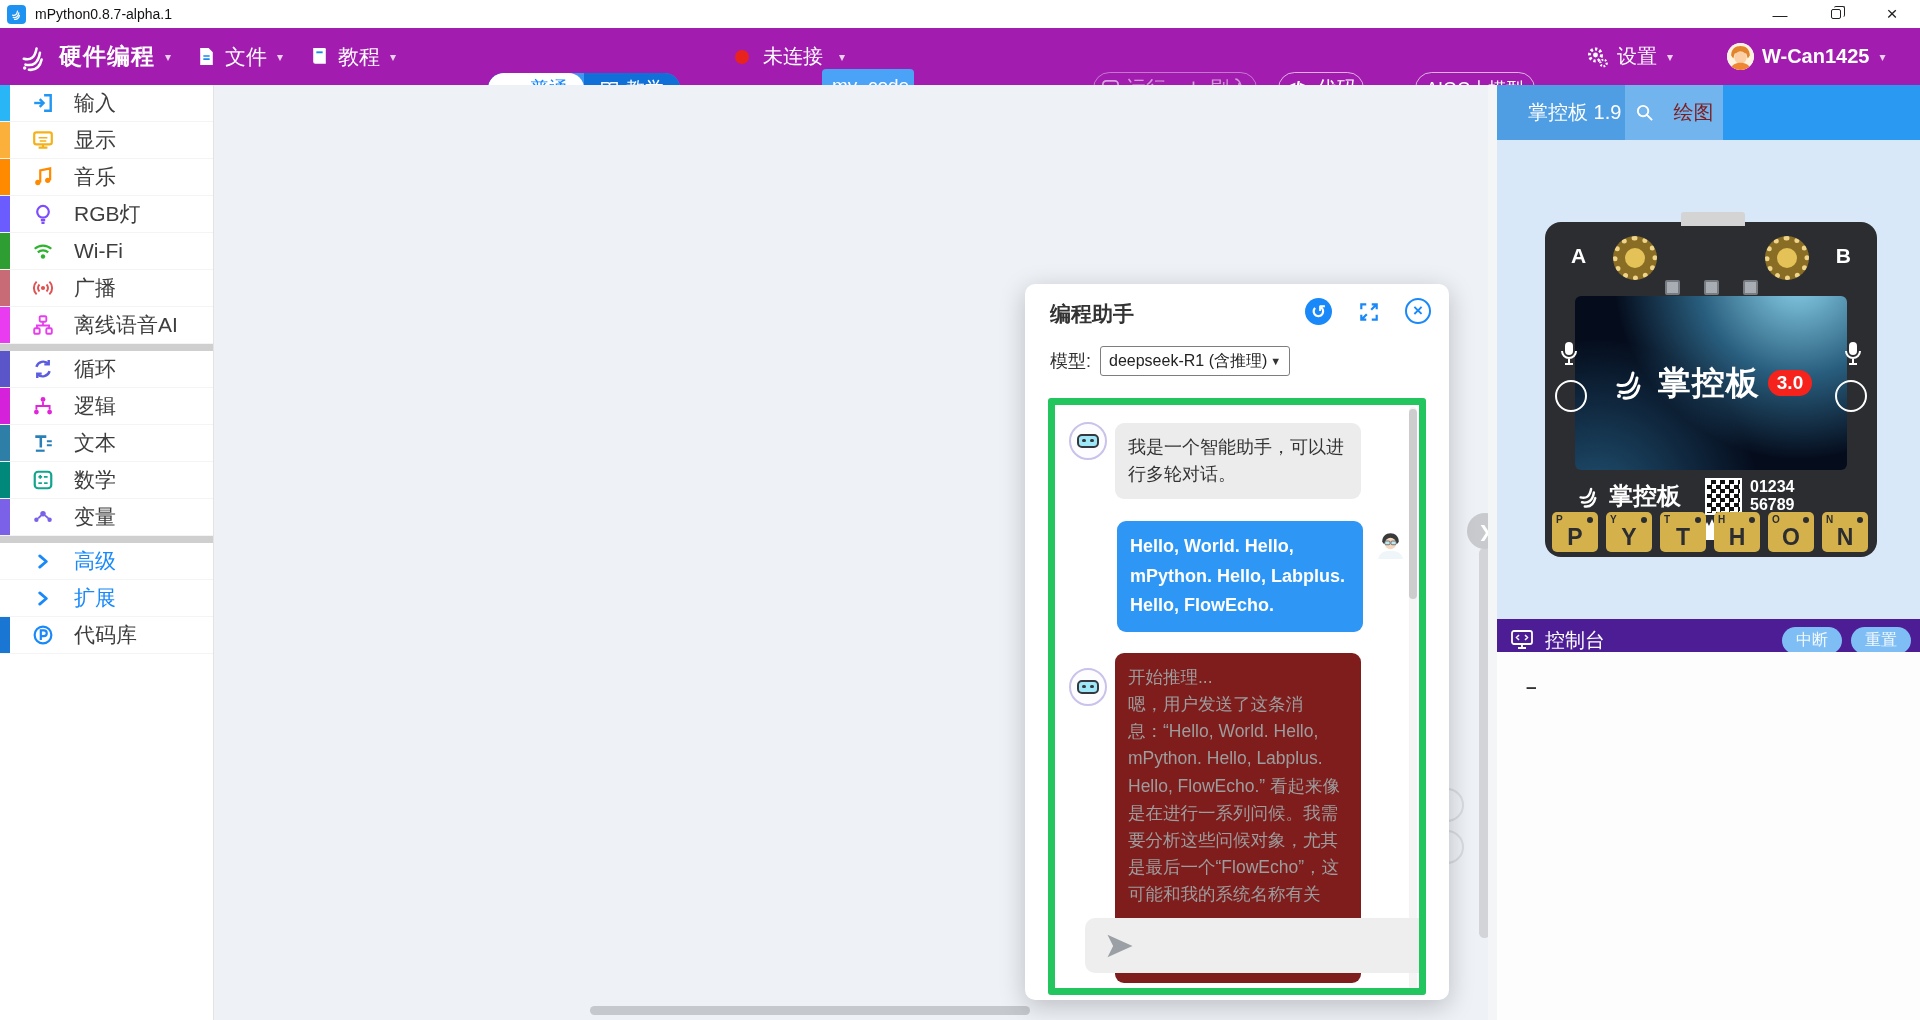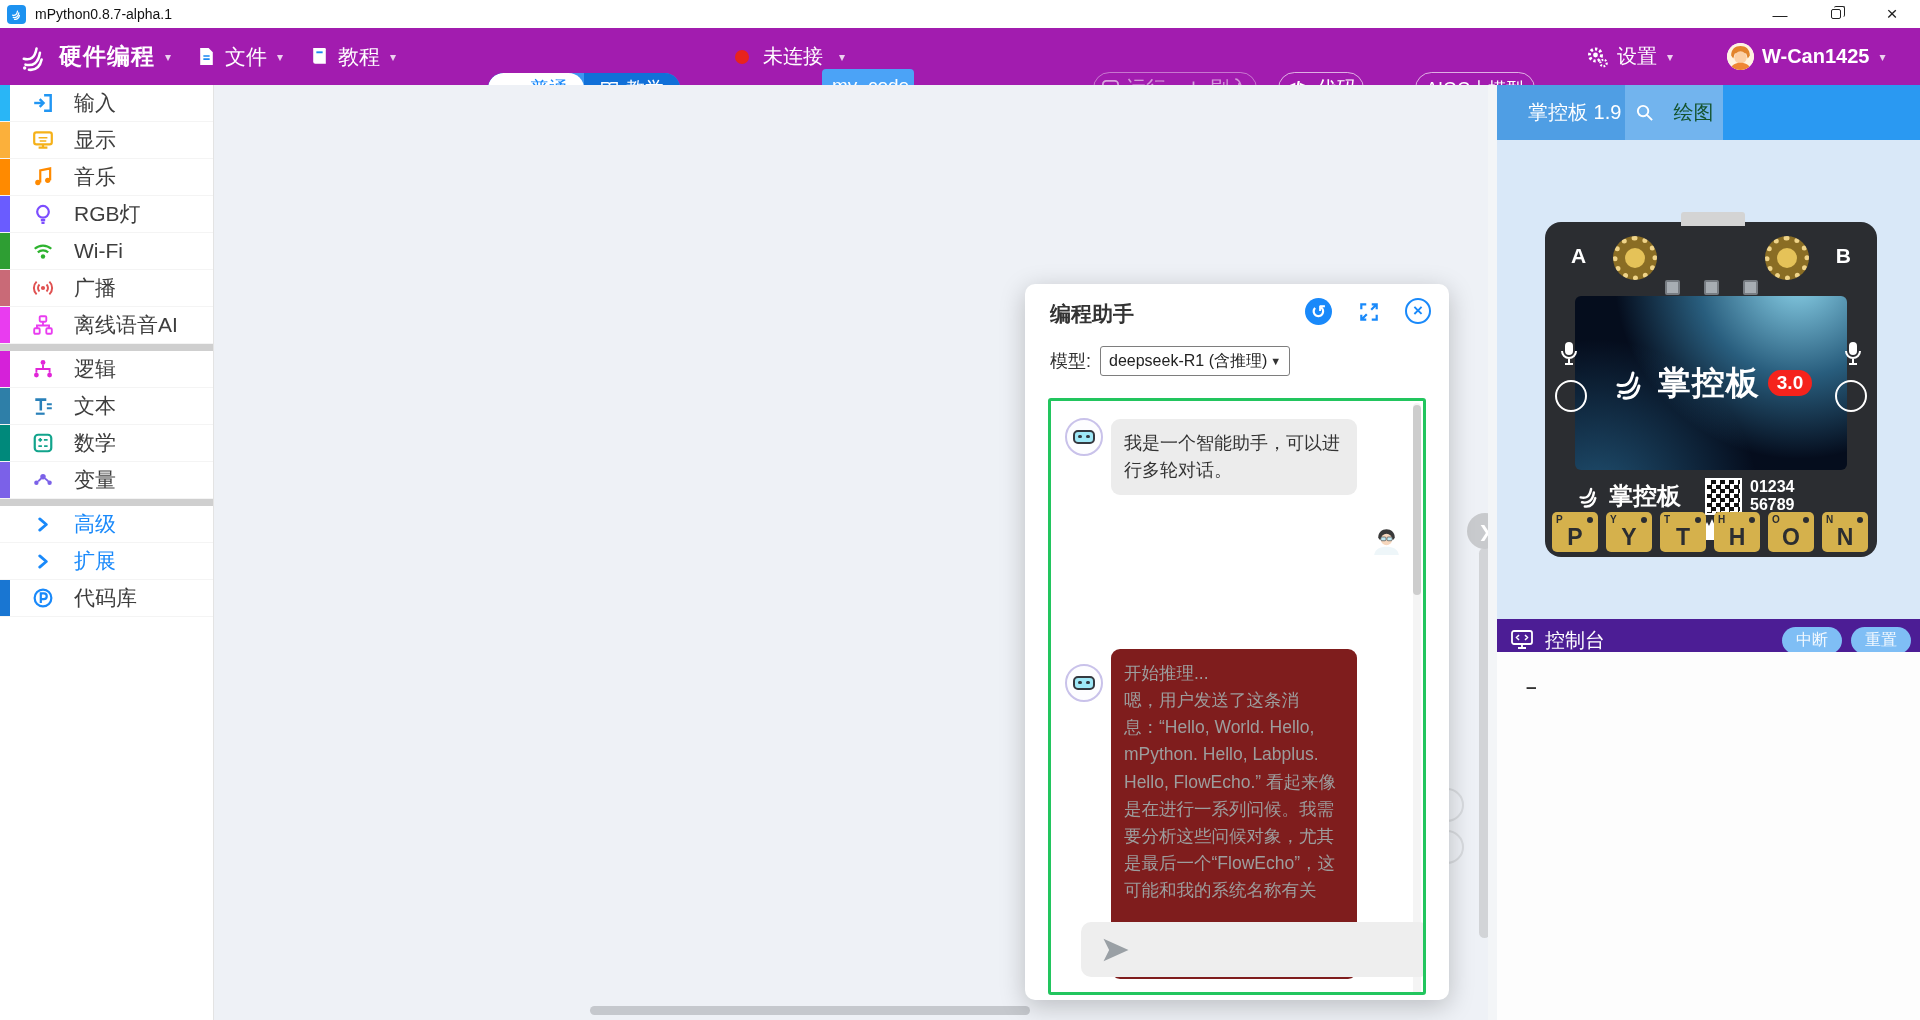--- a/index.html
+++ b/index.html
@@ -48,21 +48,21 @@
   .hscroll { position:absolute; left:375px; top:921px; width:440px; height:9px; border-radius:5px; background:#c5c8cd; }
   .vscroll-track { position:absolute; left:1264px; top:463px; width:11px; height:390px; border-radius:6px; background:#d2d4d7; }
   .collapse-knob { position:absolute; left:1252px; top:428px; width:36px; height:36px; border-radius:50%; background:#c8cacd; color:#fff; display:flex; align-items:center; justify-content:center; font-size:16px; font-weight:bold; }
   .ghost-circle { position:absolute; width:34px; height:34px; border-radius:50%; border:2px solid #d9dce0; background:transparent; }
 
   
   .rpanel { position:absolute; left:1497px; top:85px; width:423px; height:935px; background:#d9e8f8; }
   .rp-gutter { position:absolute; left:1488px; top:85px; width:9px; height:935px; background:#f3f5f7; }
   .rp-header { position:absolute; left:0; top:0; width:423px; height:55px; background:#2a99f2; }
   .rp-tab-board { position:absolute; left:0; top:0; width:128px; height:55px; background:#4f9ee4; color:#fff; font-size:20px; display:flex; align-items:center; padding-left:31px; }
-  .rp-tab-draw { position:absolute; left:128px; top:0; width:98px; height:55px; background:#72b4ee; color:#14532d; font-size:20px; display:flex; align-items:center; justify-content:center; gap:20px; }
+  .rp-tab-draw { position:absolute; left:128px; top:0; width:98px; height:55px; background:#72b4ee; color:#7f1d1d; font-size:20px; display:flex; align-items:center; justify-content:center; gap:20px; }
   
   .board { position:absolute; left:48px; top:137px; width:332px; height:335px; background:#2b2d31; border-radius:16px; }
   .usb { position:absolute; left:136px; top:-10px; width:64px; height:14px; background:#d4d4d4; border-radius:3px 3px 0 0; }
   .btn-label { position:absolute; top:22px; color:#fff; font-weight:bold; font-size:21px; }
   .gold-ring { position:absolute; top:14px; width:44px; height:44px; border-radius:50%; background:#8a6d24; border:5px dotted #f0d488; }
   .gold-ring i { position:absolute; left:7px; top:7px; width:20px; height:20px; border-radius:50%; background:#e5c258; }
   .led { position:absolute; top:58px; width:15px; height:15px; background:#a7adb3; border-radius:2px; border:2px solid #777c82; }
   .screen { position:absolute; left:30px; top:74px; width:272px; height:174px; border-radius:6px; background:
       radial-gradient(circle at 82% -12%, rgba(150,225,248,.95) 0%, rgba(70,160,205,.55) 34%, rgba(8,24,48,0) 62%),
       radial-gradient(circle at 8% 118%, rgba(60,150,200,.5) 0%, rgba(8,24,48,0) 50%),
@@ -91,21 +91,21 @@
   
   .dialog { position:absolute; left:1025px; top:284px; width:424px; height:716px; background:#fff; border-radius:10px; box-shadow:0 6px 26px rgba(0,0,0,.22); z-index:30; }
   .dlg-title { position:absolute; left:25px; top:16px; font-size:21px; font-weight:bold; color:#333; }
   .dlg-icon { position:absolute; top:14px; width:27px; height:27px; display:flex; align-items:center; justify-content:center; }
   .dlg-history { left:280px; border-radius:50%; background:#1989fa; color:#fff; font-size:18px; font-weight:bold; }
   .dlg-expand { left:330px; }
   .dlg-close { left:380px; border-radius:50%; border:2px solid #1989fa; color:#1989fa; font-size:17px; font-weight:bold; width:26px; height:26px; }
   .model-row { position:absolute; left:25px; top:62px; display:flex; align-items:center; gap:9px; }
   .model-label { font-size:18px; color:#333; }
   .model-select { width:190px; height:30px; border:1px solid #7e7e7e; border-radius:3px; background:#fff; font-size:16px; color:#222; display:flex; align-items:center; justify-content:space-between; padding:0 8px; }
-  .msgbox { position:absolute; left:23px; top:114px; width:378px; height:597px; border:3px solid #22c55e; border-radius:3px; background:#fff; overflow:hidden; }
+  .msgbox { position:absolute; left:23px; top:114px; width:378px; height:597px; border:7px solid #22c55e; border-radius:3px; background:#fff; overflow:hidden; }
   .msg-scroll-track { position:absolute; right:2px; top:2px; width:8px; height:593px; background:#f4f4f4; border-radius:4px; }
   .msg-scroll-thumb { position:absolute; right:2px; top:4px; width:8px; height:190px; background:#cdcdcd; border-radius:4px; }
   .bot-avatar { position:absolute; width:38px; height:38px; border-radius:50%; border:2px solid #c9c2ea; background:#fdfdff; }
   .bot-face { position:absolute; left:6px; top:10px; width:22px; height:14px; border-radius:5px; background:#9fe8f7; border:2px solid #35383f; }
   .bot-face:before, .bot-face:after { content:""; position:absolute; top:3px; width:4px; height:3px; border-radius:2px; background:#35383f; }
   .bot-face:before { left:3px; } .bot-face:after { right:3px; }
   .bubble { position:absolute; border-radius:9px; padding:11px 13px; font-size:18px; }
   .bubble.gray { background:#ececec; color:#333; line-height:1.5; }
   .bubble.blue { background:#2e96f5; color:#fff; line-height:1.65; font-weight:bold; }
   .bubble.reason { background:#7f1d1d; color:#9d9d9d; line-height:1.55; white-space:pre-line; font-size:17.5px; }
@@ -320,20 +320,32 @@
             <rect x="7" y="2" width="6" height="5" rx="1" fill="none" stroke="#e93cf0" stroke-width="1.7"></rect>
             <rect x="2" y="13" width="5" height="5" rx="1" fill="none" stroke="#e93cf0" stroke-width="1.7"></rect>
             <rect x="13" y="13" width="5" height="5" rx="1" fill="none" stroke="#e93cf0" stroke-width="1.7"></rect>
             <path d="M10 7v3M4.5 13v-2.5h11V13" fill="none" stroke="#e93cf0" stroke-width="1.7"></path>
           </svg>
         </span>
         <span class="sb-label">离线语音AI</span>
       </div>
       <div class="sb-divider"></div>
       <div class="sb-item">
+        <span class="sb-stripe" style="background: rgb(90, 85, 200);"></span>
+        <span class="sb-icon">
+          <svg width="22" height="22" viewBox="0 0 20 20">
+            <path d="M4 8a6.5 6.5 0 0 1 11-2.6" fill="none" stroke="#5c5ce0" stroke-width="2.2"></path>
+            <path d="M15.2 1.8v4h-4" fill="none" stroke="#5c5ce0" stroke-width="2.2"></path>
+            <path d="M16 12a6.5 6.5 0 0 1-11 2.6" fill="none" stroke="#5c5ce0" stroke-width="2.2"></path>
+            <path d="M4.8 18.2v-4h4" fill="none" stroke="#5c5ce0" stroke-width="2.2"></path>
+          </svg>
+        </span>
+        <span class="sb-label">循环</span>
+      </div>
+      <div class="sb-item">
         <span class="sb-stripe" style="background: rgb(213, 33, 217);"></span>
         <span class="sb-icon">
           <svg width="22" height="22" viewBox="0 0 20 20">
             <circle cx="10" cy="4" r="2.2" fill="#e125d8"></circle>
             <circle cx="4" cy="15.5" r="2.2" fill="#e125d8"></circle>
             <circle cx="16" cy="15.5" r="2.2" fill="#e125d8"></circle>
             <path d="M10 6v4M10 10H4v3.5M10 10h6v3.5" fill="none" stroke="#e125d8" stroke-width="1.7"></path>
           </svg>
         </span>
         <span class="sb-label">逻辑</span>
@@ -558,20 +570,21 @@
       </div>
     </div>
 
     <div class="msgbox">
 
       <div class="bot-avatar" style="left:14px; top:17px;">
           <div class="bot-face"></div>
         </div>
       <div class="bubble gray" style="left:60px; top:18px; width:246px;">我是一个智能助手，可以进行多轮对话。</div>
 
+      <div class="bubble blue" style="left:62px; top:116px; width:246px;">Hello, World. Hello, mPython. Hello, Labplus. Hello, FlowEcho.</div>
       <div class="user-avatar" style="left:320px; top:123px;">
         <svg width="31" height="31" viewBox="0 0 30 30">
             <rect width="30" height="30" fill="#fff"></rect>
             <path d="M7 13c0-5 3.5-8 8-8s8 3 8 8l-1 2H8z" fill="#3a3a3a"></path>
             <circle cx="15" cy="15" r="5.5" fill="#f6d7bd"></circle>
             <rect x="9.5" y="12.6" width="5" height="3.6" rx="1" fill="#bfe9f2" stroke="#555" stroke-width=".7"></rect>
             <rect x="15.5" y="12.6" width="5" height="3.6" rx="1" fill="#bfe9f2" stroke="#555" stroke-width=".7"></rect>
             <path d="M3 30c1-6 6-8 12-8s11 2 12 8z" fill="#eef6f9"></path>
           </svg>
       </div>

